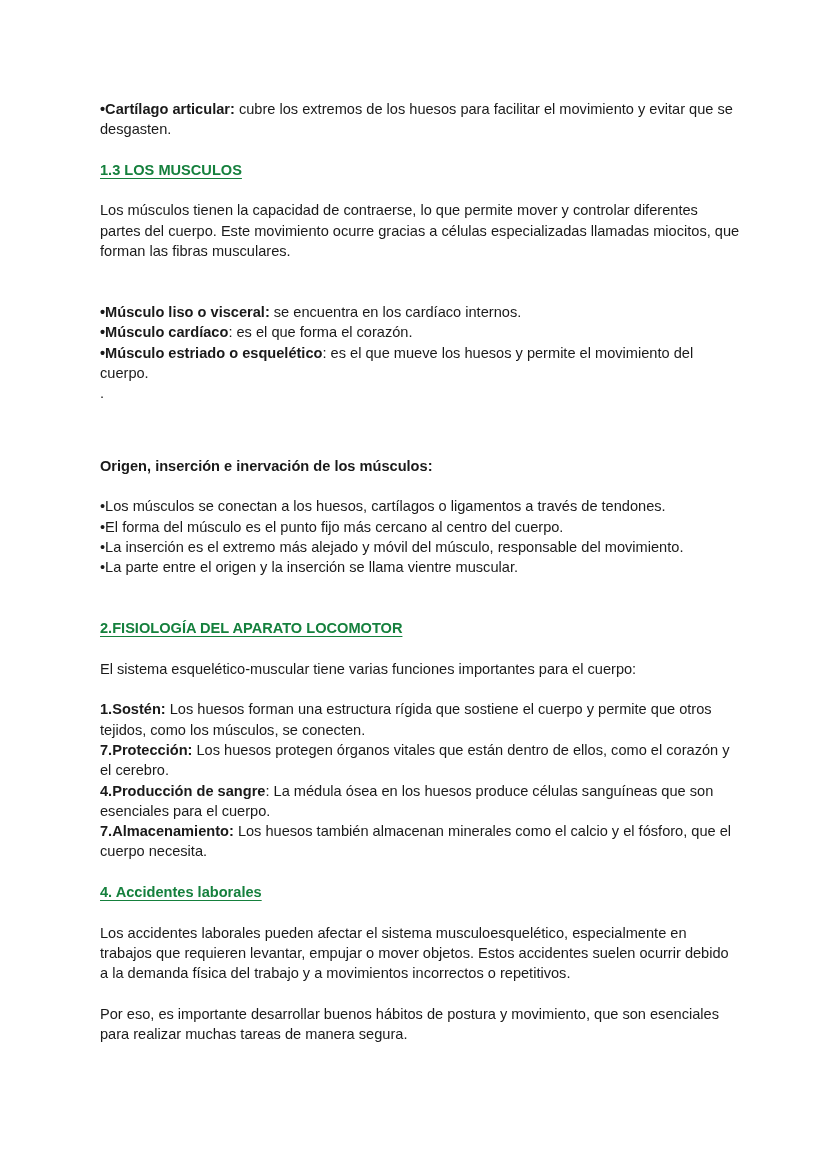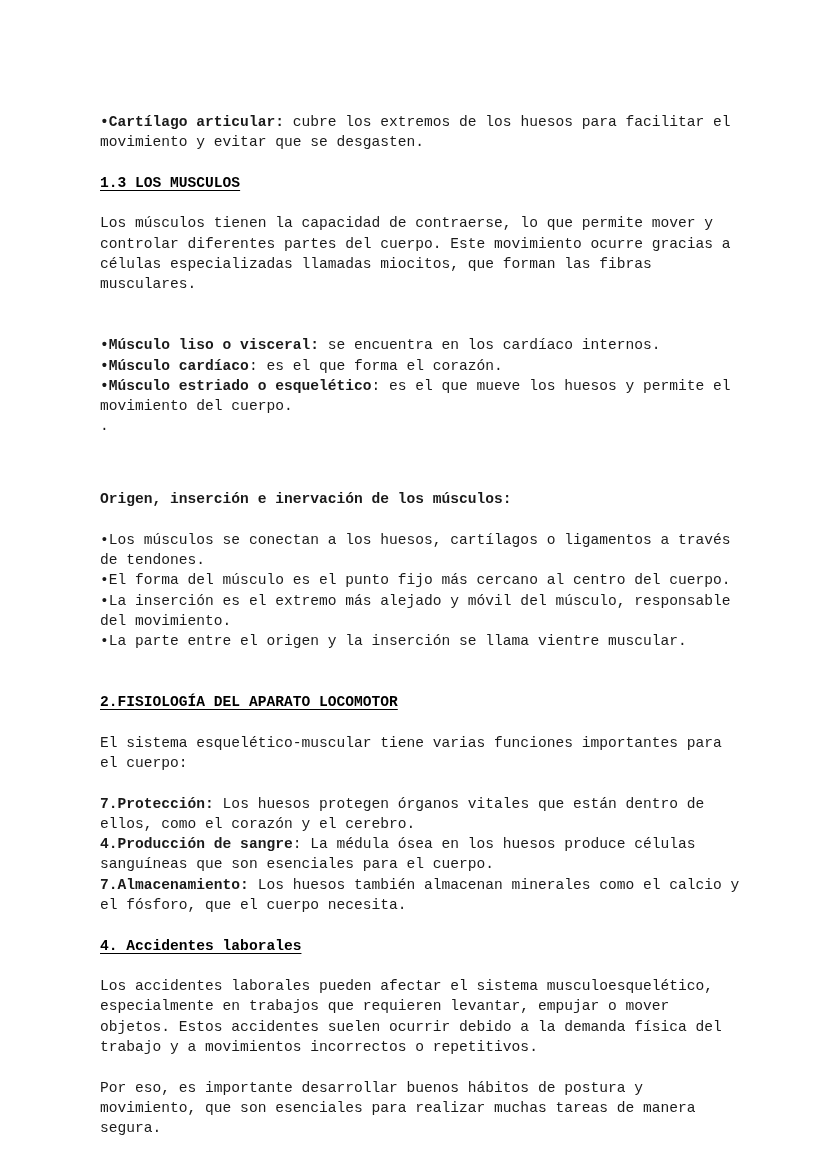--- a/index.html
+++ b/index.html
@@ -1,26 +1,26 @@
 <!DOCTYPE html>
 <html><head>
   <meta charset="utf-8">
   <style>
     html, body { margin: 0; padding: 0; background: #ffffff; }
     body { width: 828px; height: 1170px; position: relative; overflow: hidden; }
     .page {
-      position: absolute; left: 100px; top: 112px; width: 640px;
-      font-family: Liberation Mono, monospace;
+      position: absolute; left: 100px; top: 99px; width: 640px;
+      font-family: Liberation Sans, sans-serif;
       font-size: 14.6px; line-height: 20.3px; color: #1a1a1a;
     }
     p { margin: 0; }
     .gap { height: 20.3px; }
     .gap2 { height: 40.6px; }
     .h-red {
-      color: #000000; font-weight: bold; text-decoration: underline;
+      color: #15803d; font-weight: bold; text-decoration: underline;
       text-decoration-thickness: 1px; text-underline-offset: 3px;
     }
     .h-black { font-weight: bold; margin-top: 32px; }
     b { font-weight: bold; }
   </style>
 </head>
 <body>
 
 <div class="page">
   <p><b>•Cartílago articular:</b><span> cubre los extremos de los huesos para facilitar el movimiento y evitar que se desgasten.</span></p>
@@ -41,20 +41,21 @@
   <p>•Los músculos se conectan a los huesos, cartílagos o ligamentos a través de tendones.</p>
   <p>•El forma del músculo es el punto fijo más cercano al centro del cuerpo.</p>
   <p>•La inserción es el extremo más alejado y móvil del músculo, responsable del movimiento.</p>
   <p>•La parte entre el origen y la inserción se llama vientre muscular.</p>
   <div class="gap2"></div>
 
   <p class="h-red">2.FISIOLOGÍA DEL APARATO LOCOMOTOR</p>
   <div class="gap"></div>
   <p>El sistema esquelético-muscular tiene varias funciones importantes para el cuerpo:</p>
   <div class="gap"></div>
+  <p><b>1.Sostén:</b><span> Los huesos forman una estructura rígida que sostiene el cuerpo y permite que otros tejidos, como los músculos, se conecten.</span></p>
   <p><b>7.Protección:</b><span> Los huesos protegen órganos vitales que están dentro de ellos, como el corazón y el cerebro.</span></p>
   <p><b>4.Producción de sangre</b><span>: La médula ósea en los huesos produce células sanguíneas que son esenciales para el cuerpo.</span></p>
   <p><b>7.Almacenamiento:</b><span> Los huesos también almacenan minerales como el calcio y el fósforo, que el cuerpo necesita.</span></p>
   <div class="gap"></div>
 
   <p class="h-red">4. Accidentes laborales</p>
   <div class="gap"></div>
   <p>Los accidentes laborales pueden afectar el sistema musculoesquelético, especialmente en trabajos que requieren levantar, empujar o mover objetos. Estos accidentes suelen ocurrir debido a la demanda física del trabajo y a movimientos incorrectos o repetitivos.</p>
   <div class="gap"></div>
   <p>Por eso, es importante desarrollar buenos hábitos de postura y movimiento, que son esenciales para realizar muchas tareas de manera segura.</p>

